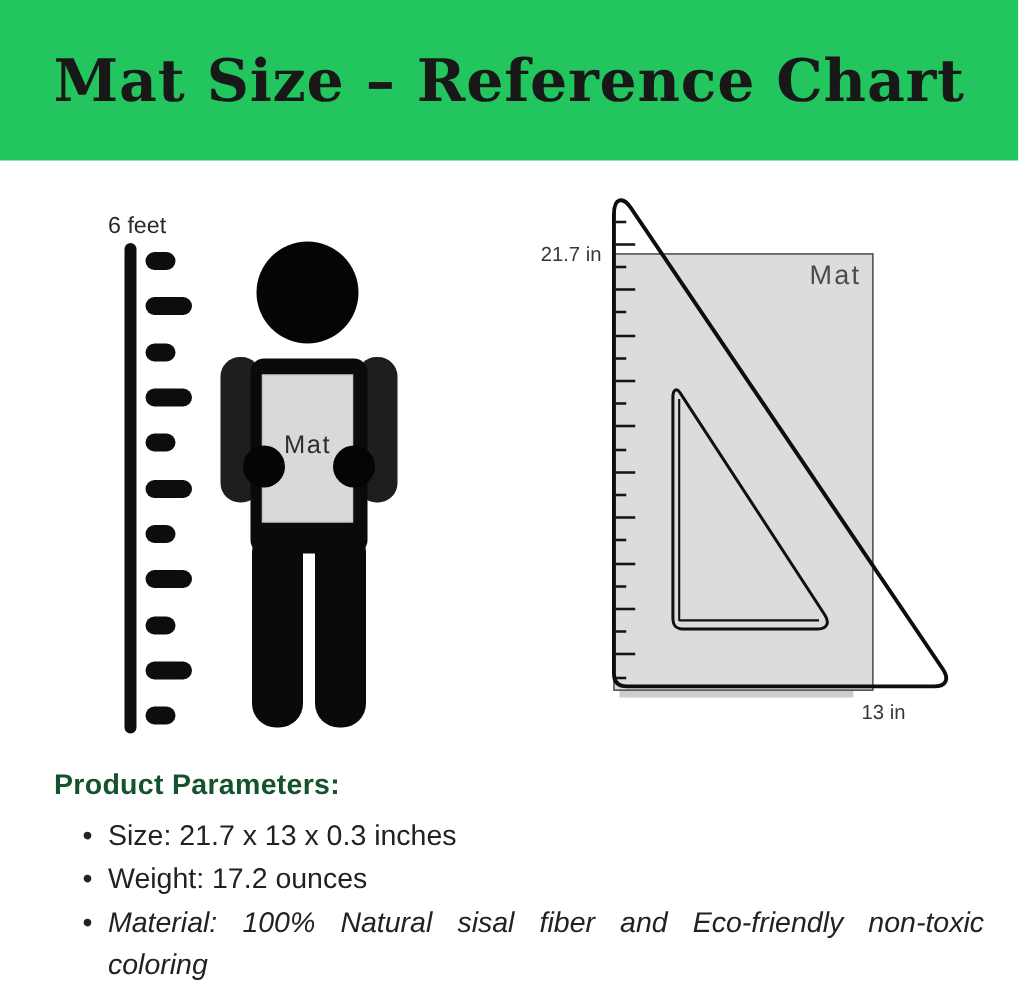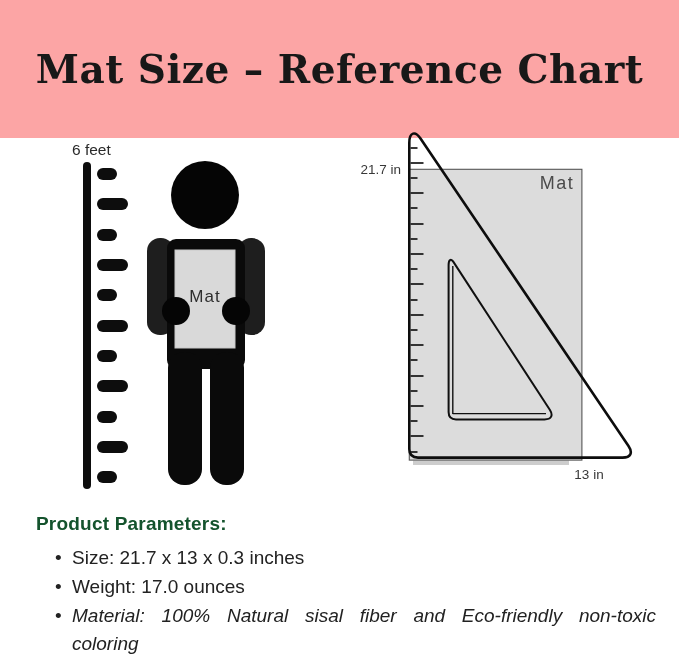--- a/index.html
+++ b/index.html
@@ -1,22 +1,22 @@
 <!DOCTYPE html>
 <html><head>
 <meta charset="utf-8">
 <style>
   html,body { margin:0; padding:0; background:#ffffff; }
   .page {
     position:relative; width:679px; height:661px; background:#ffffff;
     font-family:"Liberation Sans", sans-serif; overflow:hidden;
   }
   .header {
-    position:absolute; left:0; top:0; width:679px; height:138px;
-    background:#fca5a5; display:flex; align-items:center; justify-content:center;
+    position:absolute; left:0; top:0; width:679px; height:107px;
+    background:#22c55e; display:flex; align-items:center; justify-content:center;
   }
   .header h1 {
     margin:0; font-family:"DejaVu Serif","Liberation Serif",serif;
     font-weight:700; font-size:39px; letter-spacing:0.5px; color:#181818;
     white-space:nowrap;
   }
   .graphic { position:absolute; left:0; top:0; width:679px; height:661px; }
   .params { position:absolute; left:36px; top:513px; width:620px; color:#1c1c1c; }
   .params h2 {
     margin:0 0 9px 0; font-size:19px; font-weight:700; color:#14532d;
@@ -118,21 +118,21 @@
 
   <section class="params">
     <h2>Product Parameters:</h2>
     <ul>
       <li>
         <span class="bullet">•</span>
         <span class="li-text">Size: 21.7 x 13 x 0.3 inches</span>
       </li>
       <li>
         <span class="bullet">•</span>
-        <span class="li-text">Weight: 17.0 ounces</span>
+        <span class="li-text">Weight: 17.2 ounces</span>
       </li>
       <li>
         <span class="bullet">•</span>
         <span class="li-text justify-text">Material: 100% Natural sisal fiber and Eco-friendly non-toxic coloring</span>
       </li>
     </ul>
   </section>
 
 </div>
 

